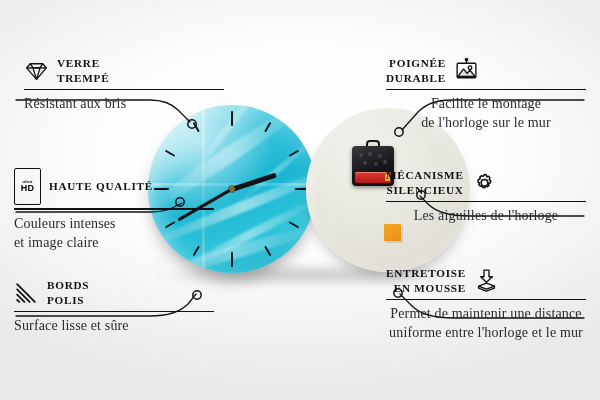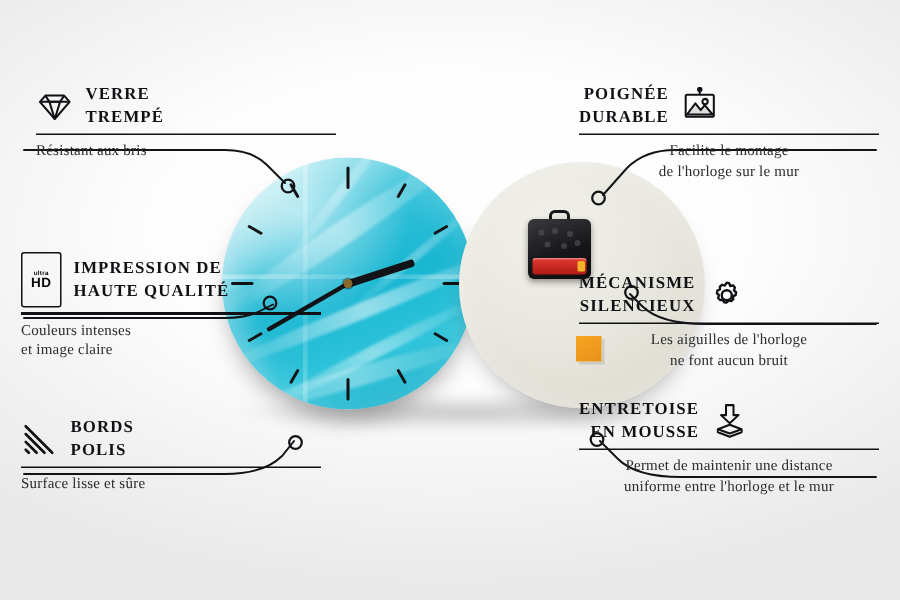--- a/index.html
+++ b/index.html
@@ -75,42 +75,42 @@
     background:linear-gradient(150deg,#f7a623,#e8901a); box-shadow:2px 2px 0 rgba(0,0,0,.10); }
 
   .shadow-base { position:absolute; left:150px; top:262px; width:320px; height:26px;
     background:radial-gradient(ellipse at 50% 50%, rgba(0,0,0,.20) 0%, rgba(0,0,0,0) 70%); filter:blur(3px); }
 
   
   .feat { position:absolute; width:200px; }
   .feat .head { display:flex; align-items:center; gap:8px; }
   .feat .titles { font-weight:bold; font-size:11.2px; letter-spacing:.75px; color:#101114; line-height:1.32; }
   .feat .rule { height:1.6px; background:#101114; margin:3px 0 4px; }
-  .feat .desc { font-size:10px; color:#2a2b2e; line-height:1.38; letter-spacing:.15px; }
+  .feat .desc { font-size:14px; color:#2a2b2e; line-height:1.38; letter-spacing:.15px; }
 
   .feat.left { left:14px; }
   .feat.left .head { justify-content:flex-start; }
   .feat.left .desc { text-align:left; }
   .feat.right { right:14px; text-align:right; }
   .feat.right .head { }
   .feat.right .desc { text-align:center; }
 
   .ico { width:25px; height:25px; flex:0 0 25px; color:#101114; }
   .ico svg { display:block; width:100%; height:100%; }
 
   .hdbadge { width:27px; height:37px; flex:0 0 27px; border:1.6px solid #101114; border-radius:2px;
     display:flex; flex-direction:column; align-items:center; justify-content:center; line-height:1; }
   .hdbadge .u { font-family:"Liberation Sans",sans-serif; font-size:4.2px; font-weight:bold; letter-spacing:.2px; }
   .hdbadge .h { font-family:"Liberation Sans",sans-serif; font-size:9px; font-weight:bold; letter-spacing:.3px; }
 
   #f-verre   { top:56px;margin-left:10px; }
   #f-impr    { top:168px; }
   #f-bords   { top:278px; }
   #f-poignee { top:56px; }
-  #f-meca    { top:168px;margin-top:14px; }
+  #f-meca    { top:168px; }
   #f-entre   { top:266px; }
 </style>
 </head>
 <body>
 
 <div class="stage">
 
   <div class="shadow-base"></div>
 
   <div class="clock-front">
@@ -200,21 +200,20 @@
     </div>
   </div>
 
   <div class="feat left" id="f-impr">
     <div class="head">
       <span class="hdbadge">
         <span class="u">ultra</span>
         <span class="h">HD</span>
       </span>
       <div class="titles">
-        <div>IMPRESSION DE</div>
         <div>HAUTE QUALITÉ</div>
       </div>
     </div>
     <div class="rule"></div>
     <div class="desc">
       <div>Couleurs intenses</div>
       <div>et image claire</div>
     </div>
   </div>
 
@@ -273,21 +272,20 @@
           <path d="M12 3.3 L13.5 3.6 L14.2 5.4 L16 5 L17.2 6.4 L16.6 8.2 L18 9.4 L17.7 11.2 L16 11.9
                    L16.2 13.8 L14.9 15.1 L13.2 14.6 L12 16 L10.3 15.8 L9.5 14.2 L7.7 14.4 L6.5 13
                    L7 11.3 L5.7 10.1 L6 8.3 L7.7 7.6 L7.6 5.8 L9 4.6 L10.7 5.1 Z" transform="translate(0,1)"></path>
           <circle cx="12" cy="12.3" r="3.2"></circle>
         </svg>
       </span>
     </div>
     <div class="rule"></div>
     <div class="desc">
       <div>Les aiguilles de l'horloge</div>
-      <div>ne font aucun bruit</div>
     </div>
   </div>
 
   <div class="feat right" id="f-entre">
     <div class="head">
       <div class="titles">
         <div>ENTRETOISE</div>
         <div>EN MOUSSE</div>
       </div>
       <span class="ico">

